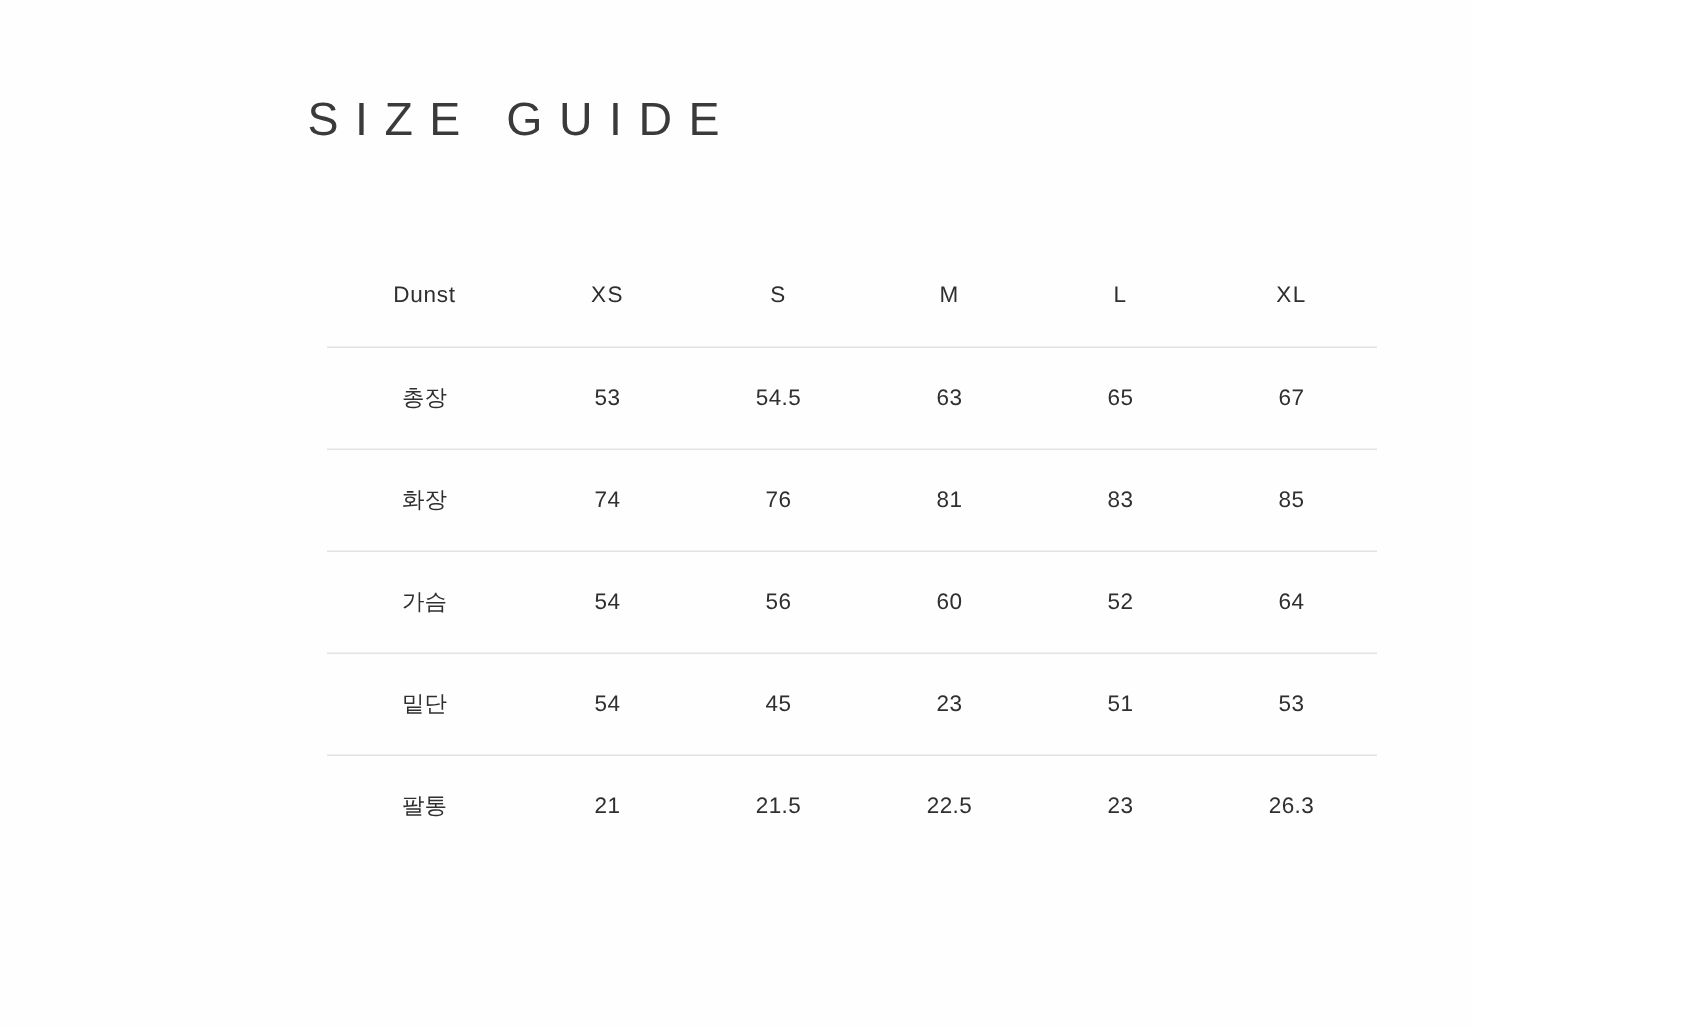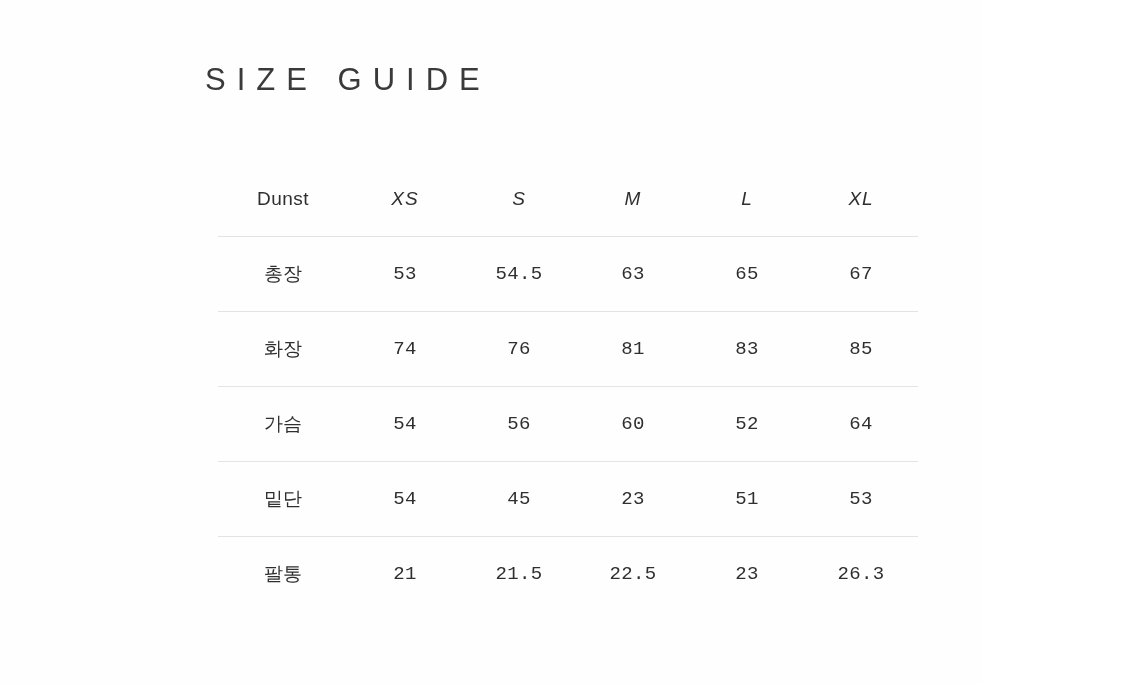--- a/index.html
+++ b/index.html
@@ -45,35 +45,34 @@
     width: 690px;
     table-layout: fixed;
   }
 
   table.size-table td,
   table.size-table th {
     border: none;
     text-align: center;
     font-weight: 400;
     color: #2f2f2f;
-    font-size: 19px;
+    font-size: 15px;
   }
 
   
   table.size-table tbody tr {
     border-top: 1px solid #e3e3e3;
   }
   table.size-table thead tr th {
     padding-top: 16px;
     padding-bottom: 26px;
   }
   table.size-table tbody td {
     padding-top: 24px;
     padding-bottom: 24px;
-    font-family: Liberation Mono, monospace;
   }
 
   
   .col-label {
     width: 128px;
     text-align: center !important;
     font-weight: 700;
     font-size: 15.5px;
     color: #1f1f1f;
     border-right: 1px solid #ddd;
@@ -82,21 +81,20 @@
     font-weight: 700;
     font-size: 19px;
     letter-spacing: 0.5px;
     color: #1a1a1a;
     text-align: center !important;
     border-right: 1px solid #ddd;
   }
 
   .size-col {
     width: 112px;
-    font-style: italic;
   }
 
   .head-size {
     font-size: 14px;
     color: #343434;
     letter-spacing: 1px;
   }
 
   .val {
     font-size: 15px;

